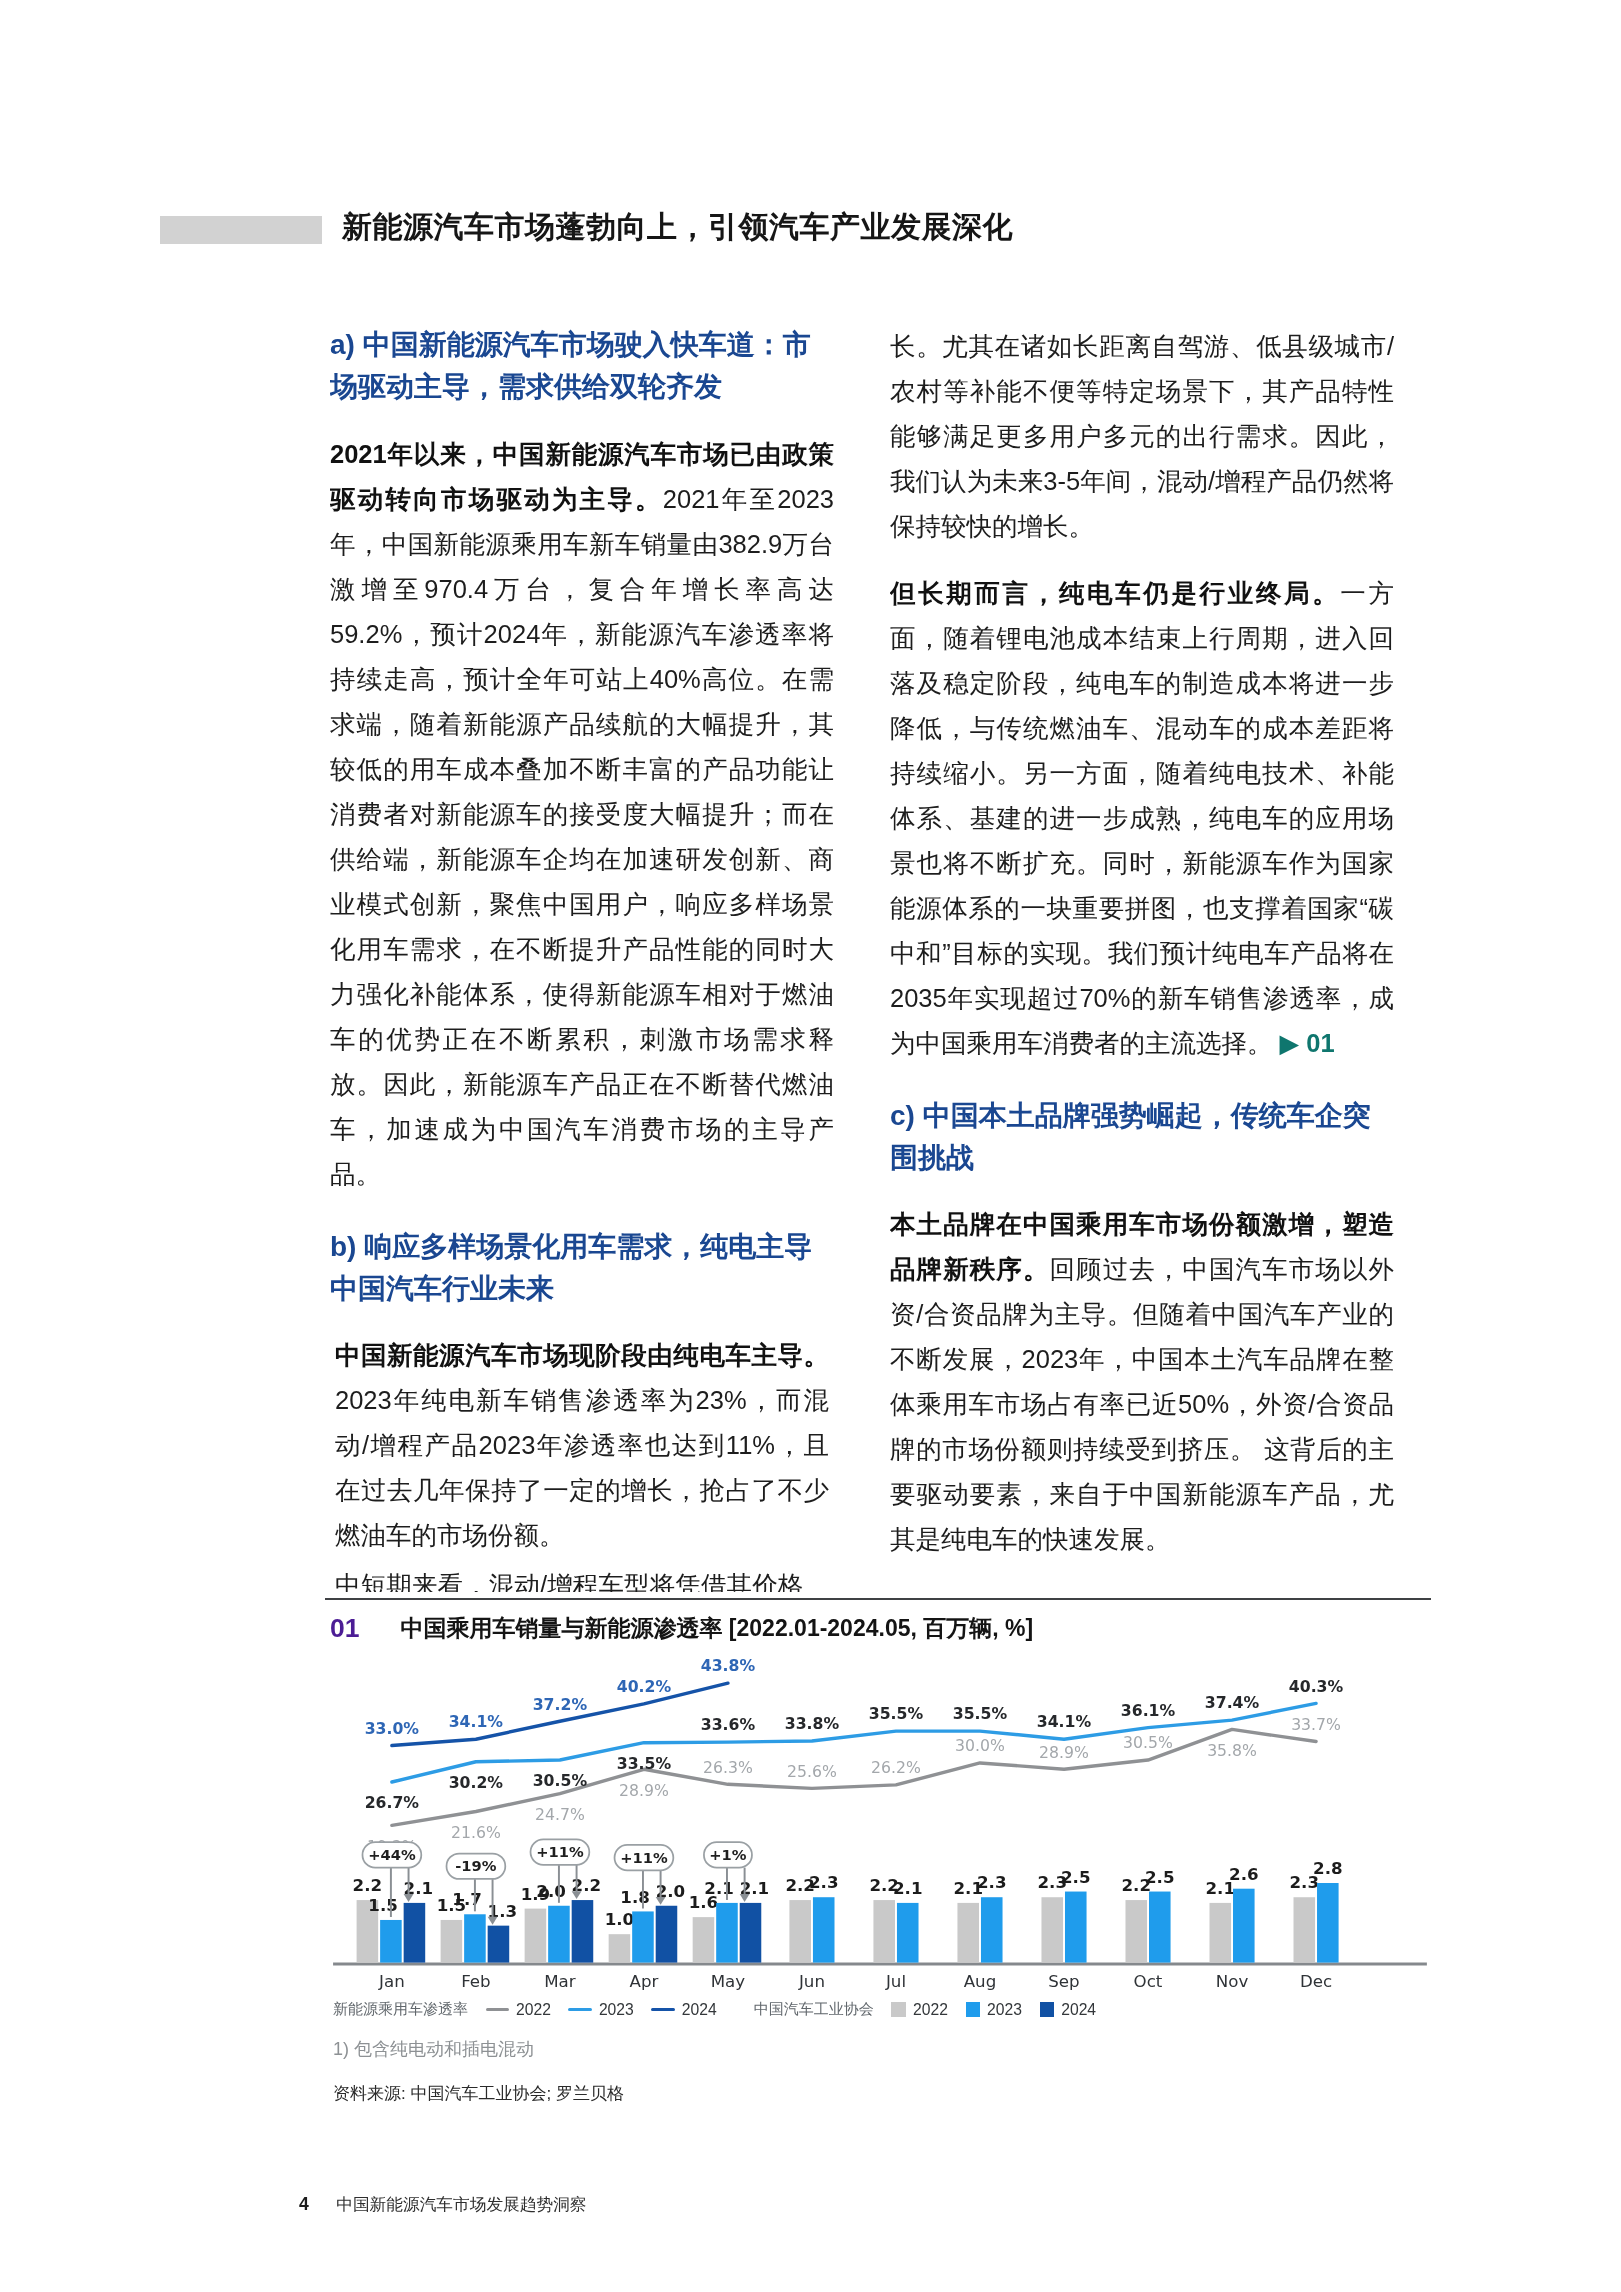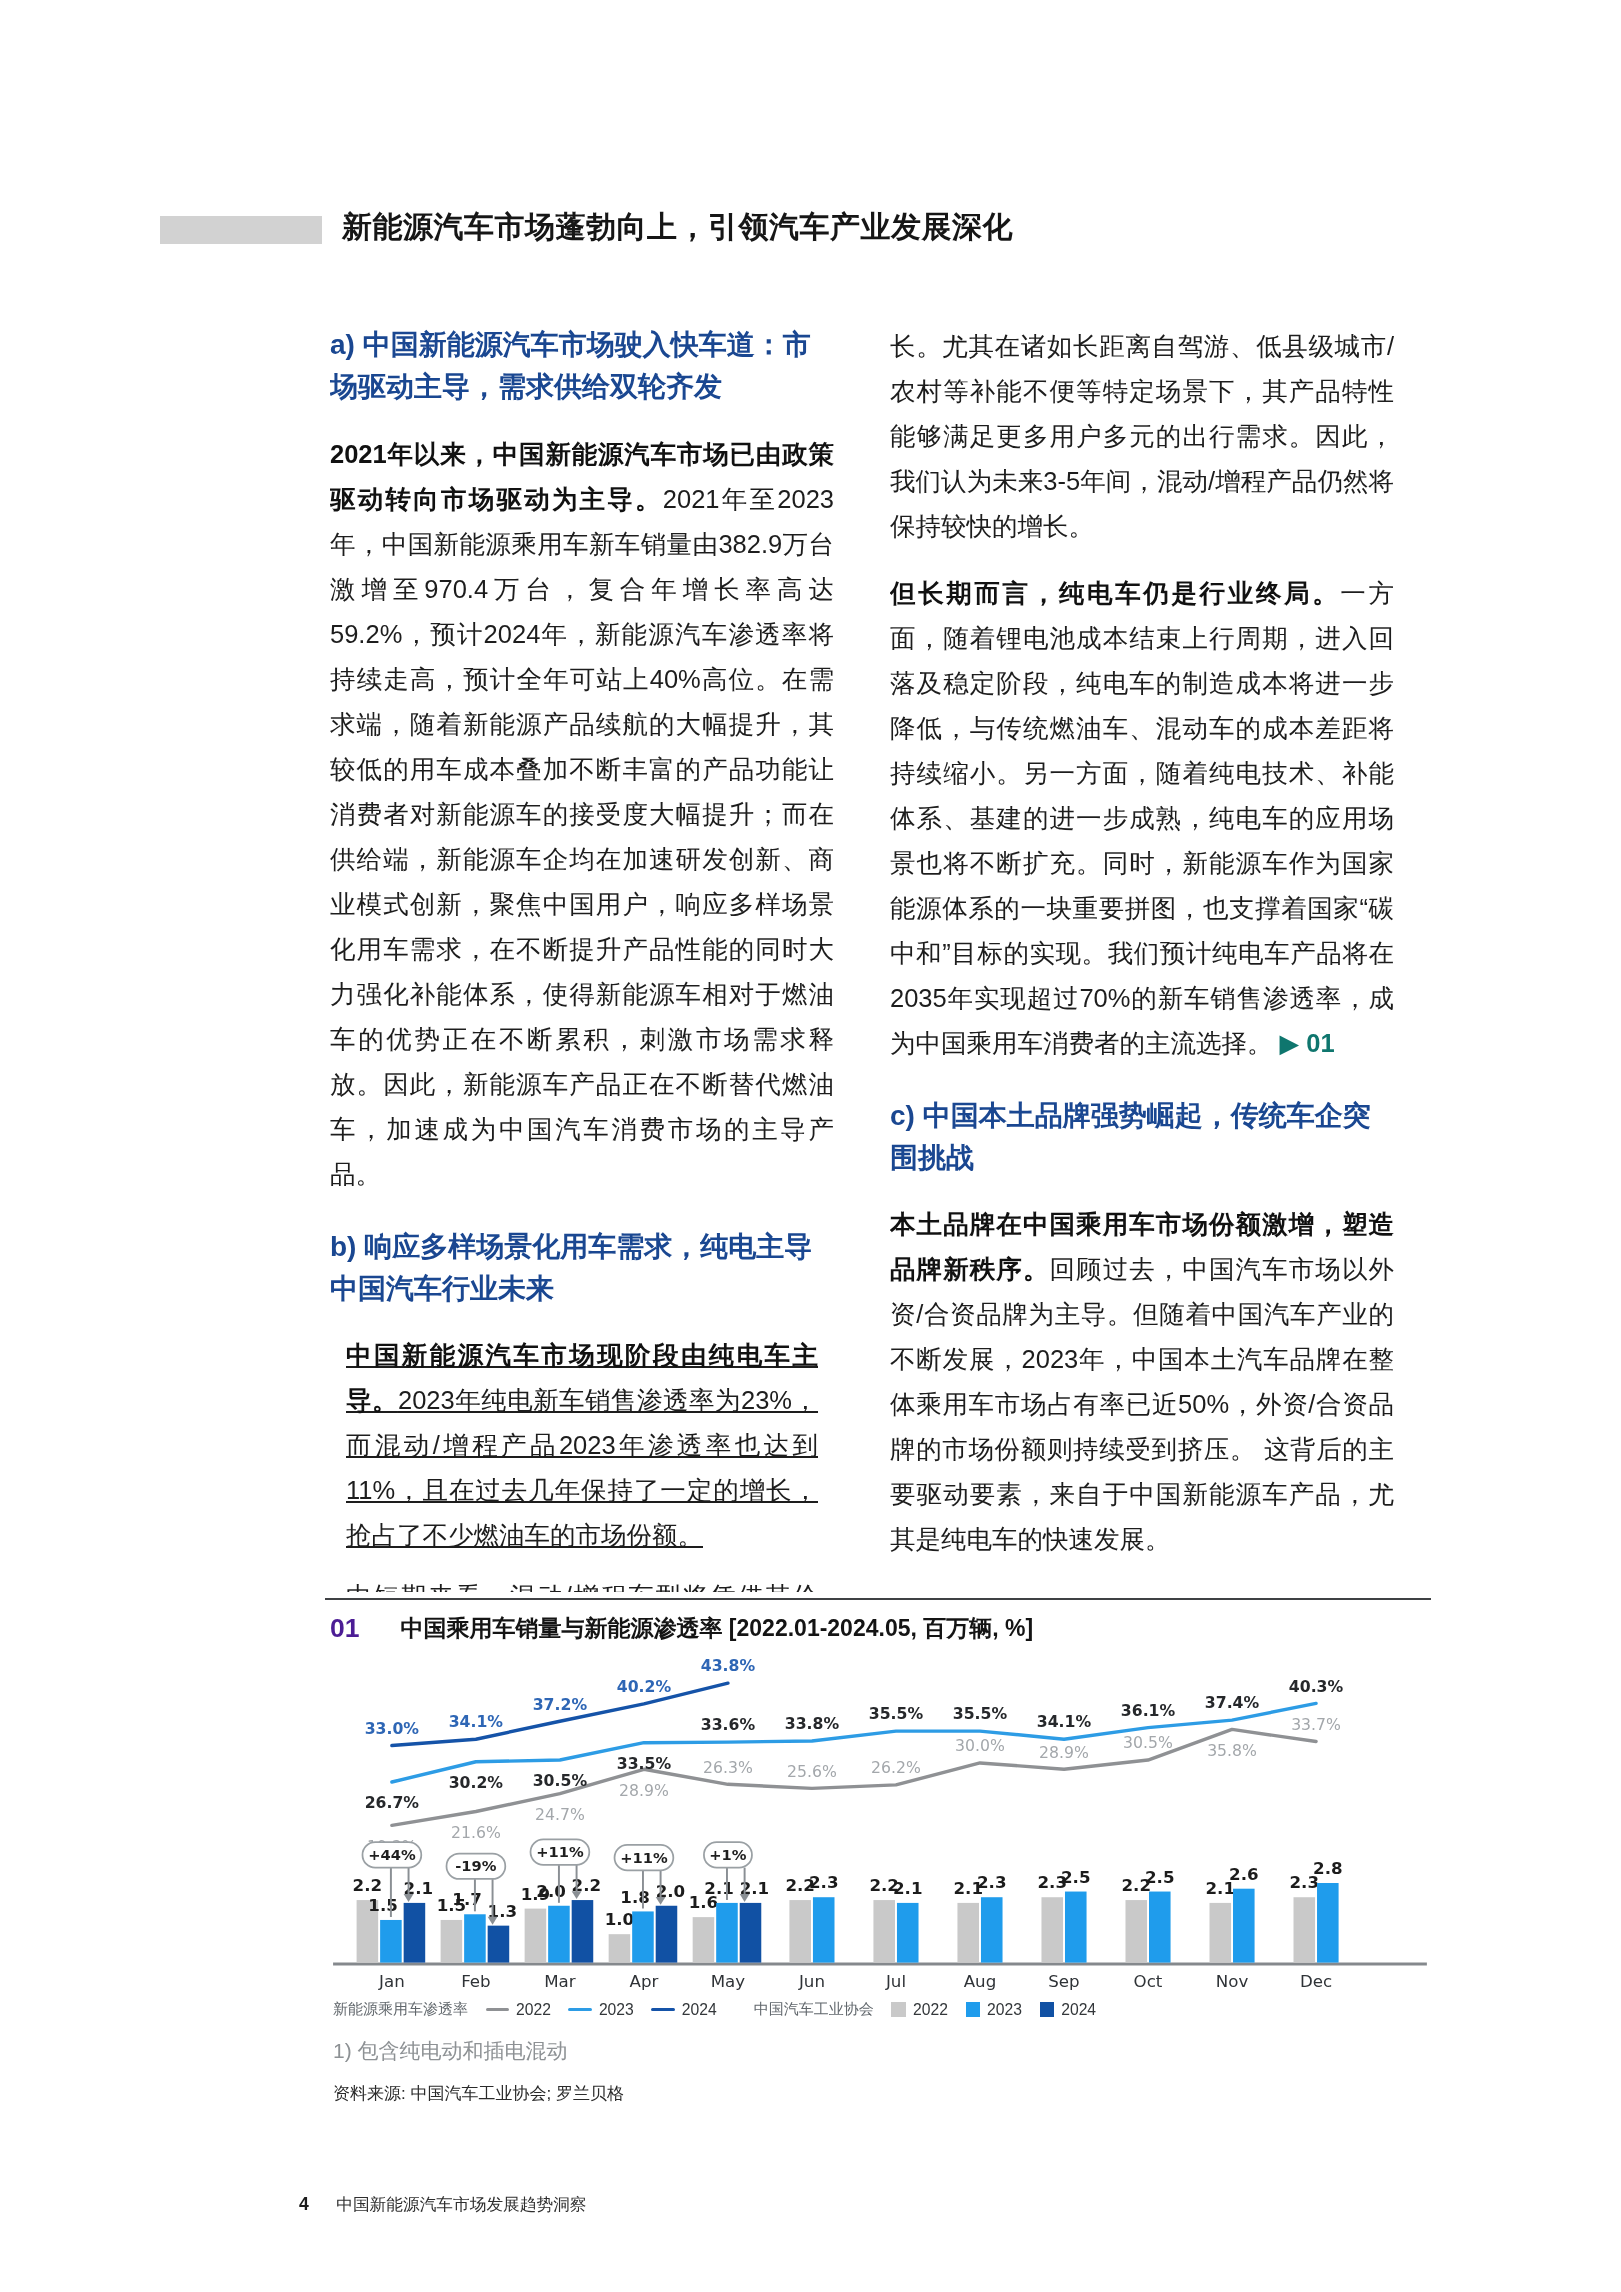--- a/index.html
+++ b/index.html
@@ -10,41 +10,41 @@
   h1.page-title{position:absolute;left:342px;top:206px;margin:0;font-size:30px;line-height:41px;
     color:#161616;font-weight:700;letter-spacing:0.5px;}
 
   .col{position:absolute;top:324px;width:504px;height:1268px;overflow:hidden;
     color:#1d1d1d;font-size:25.5px;line-height:45px;text-align:justify;}
   .col-left{left:330px;}
   .col-right{left:890px;}
   .col h2{font-size:28px;line-height:42px;color:#1A4791;margin:0 0 23.5px;font-weight:700;text-align:left;}
   .col h2.sub{margin-top:29px;}
   .col p{margin:0 0 21.6px;}
-  .col p.tight{margin:16px;text-decoration:underline;}
+  .col p.tight{margin:5px;}
   .col b{font-weight:700;color:#111111;}
   .figref{color:#0f766e;font-weight:700;white-space:nowrap;}
 
   .fig-rule{position:absolute;left:325px;top:1598px;width:1106px;height:2px;background:#3f4144;}
   .fig-head{position:absolute;left:330px;top:1613px;width:1101px;}
   .fig-num{color:#4c1d95;font-weight:700;font-size:26.5px;margin-right:41px;vertical-align:top;}
   .fig-title{font-weight:700;font-size:23px;color:#141414;vertical-align:top;}
 
   #chart{position:absolute;left:327px;top:1647px;width:1104px;height:345px;}
 
   .legend{position:absolute;left:333px;top:2000px;width:1098px;display:flex;align-items:center;
     gap:17.6px;font-size:15.7px;color:#33373a;}
   .lg-label{color:#61676c;font-size:15px;}
   .lg-gap{margin-left:19.6px;}
   .lg-item{display:flex;align-items:center;gap:6.9px;}
   .sw{display:inline-block;background:#999;}
   .sw-line{width:23.5px;height:3.9px;border-radius:2px;}
   .sw-sq{width:14.7px;height:14.7px;}
 
-  .footnote{position:absolute;left:333px;top:2037px;font-size:21px;color:#8d9194;}
+  .footnote{position:absolute;left:333px;top:2037px;font-size:18px;color:#8d9194;}
   .source{position:absolute;left:333px;top:2082px;font-size:17px;color:#2a2a2a;}
 
   .pagefoot{position:absolute;left:299px;top:2193px;display:flex;align-items:baseline;gap:27.4px;
     font-size:16.7px;color:#2e2e2e;}
   .pageno{font-weight:700;font-size:17.6px;color:#1c1c1c;}
 </style>
 </head>
 <body>
 
 <div class="page">

